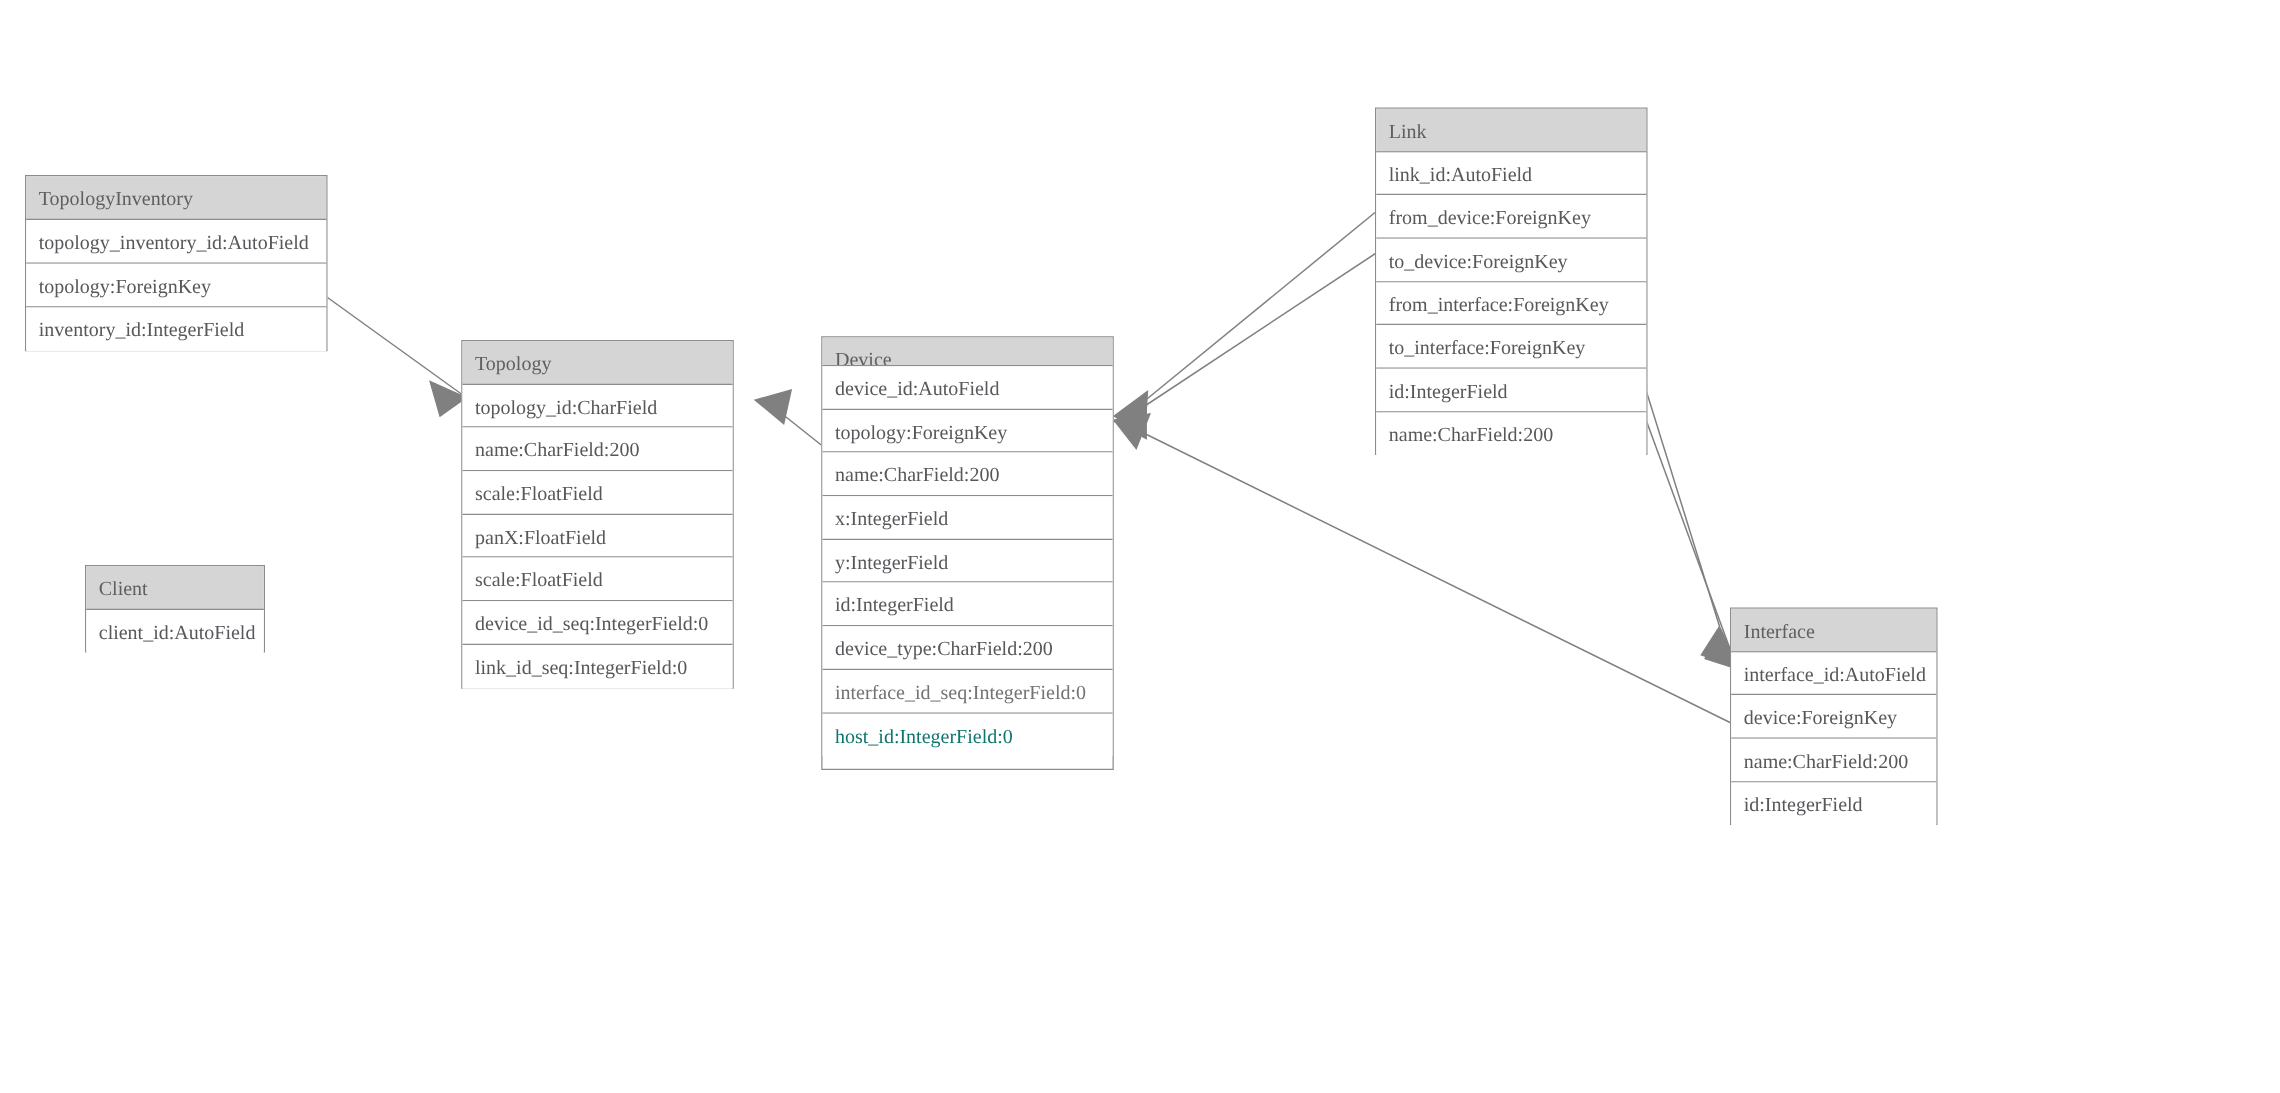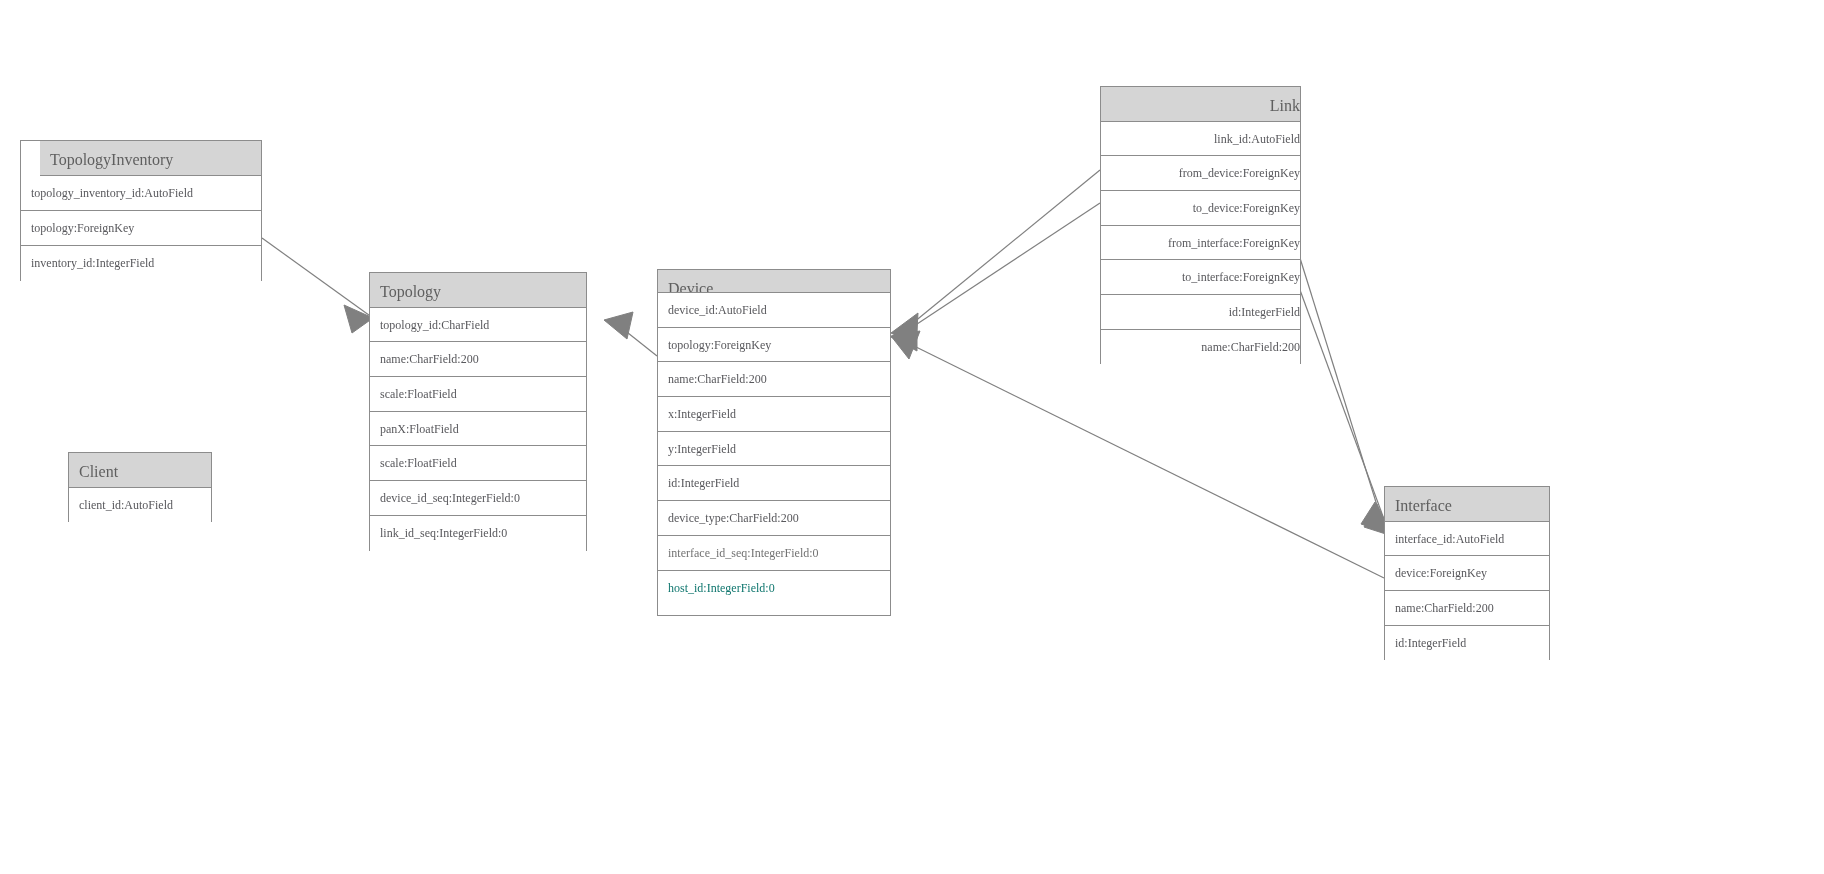--- a/index.html
+++ b/index.html
@@ -39,21 +39,21 @@
     font-size: 16px;
     line-height: 1;
     padding: 11px 0 11px 10px;
     white-space: nowrap;
     overflow: hidden;
   }
   .entity-field {
     box-sizing: border-box;
     border-bottom: 1px solid #8c8c8c;
     color: #58585c;
-    font-size: 12px;
+    font-size: 16px;
     line-height: 1;
     padding: 11px 0 11px 10px;
     white-space: nowrap;
     overflow: hidden;
     background: #ffffff;
   }
   .entity-field:last-child {
     border-bottom: none;
   }
 </style>
@@ -88,21 +88,21 @@
         <path d="M 1390,534 L 1361,524 L 1375,502 Z" fill="#808080" stroke="#808080" stroke-width="1"></path>
       </g>
       <g>
         <path d="M 1300,290 L 1388,530" stroke="#808080" stroke-width="1.2" fill="none"></path>
         <path d="M 1392,536 L 1364,527 L 1377,504 Z" fill="#808080" stroke="#808080" stroke-width="1"></path>
       </g>
     </svg>
 
   <div id="entities-layer">
       <div class="entity" style="left: 20px; top: 140px; width: 242px; height: 141px; border-color: rgb(140, 140, 140);">
-        <div class="entity-header" style="background: rgb(213, 213, 213); border-bottom-color: rgb(140, 140, 140); height: 35px; margin-left: 19px;">TopologyInventory</div>
+        <div class="entity-header" style="background: rgb(213, 213, 213); border-bottom-color: rgb(140, 140, 140); height: 35px;">TopologyInventory</div>
         <div class="entity-field" style="border-bottom-color: rgb(140, 140, 140); color: rgb(88, 88, 92); height: 35px;">topology_inventory_id:AutoField</div>
         <div class="entity-field" style="border-bottom-color: rgb(140, 140, 140); color: rgb(88, 88, 92); height: 35px;">topology:ForeignKey</div>
         <div class="entity-field" style="border-bottom-color: rgb(140, 140, 140); color: rgb(88, 88, 92); height: 35px;">inventory_id:IntegerField</div>
       </div>
       <div class="entity" style="left: 369px; top: 272px; width: 218px; height: 279px; border-color: rgb(140, 140, 140);">
         <div class="entity-header" style="background: rgb(213, 213, 213); border-bottom-color: rgb(140, 140, 140); height: 34.7px;">Topology</div>
         <div class="entity-field" style="border-bottom-color: rgb(140, 140, 140); color: rgb(88, 88, 92); height: 34.7px;">topology_id:CharField</div>
         <div class="entity-field" style="border-bottom-color: rgb(140, 140, 140); color: rgb(88, 88, 92); height: 34.7px;">name:CharField:200</div>
         <div class="entity-field" style="border-bottom-color: rgb(140, 140, 140); color: rgb(88, 88, 92); height: 34.7px;">scale:FloatField</div>
         <div class="entity-field" style="border-bottom-color: rgb(140, 140, 140); color: rgb(88, 88, 92); height: 34.7px;">panX:FloatField</div>
@@ -115,21 +115,21 @@
         <div class="entity-field" style="border-bottom-color: rgb(140, 140, 140); color: rgb(88, 88, 92); height: 34.7px;">device_id:AutoField</div>
         <div class="entity-field" style="border-bottom-color: rgb(140, 140, 140); color: rgb(88, 88, 92); height: 34.7px;">topology:ForeignKey</div>
         <div class="entity-field" style="border-bottom-color: rgb(140, 140, 140); color: rgb(88, 88, 92); height: 34.7px;">name:CharField:200</div>
         <div class="entity-field" style="border-bottom-color: rgb(140, 140, 140); color: rgb(88, 88, 92); height: 34.7px;">x:IntegerField</div>
         <div class="entity-field" style="border-bottom-color: rgb(140, 140, 140); color: rgb(88, 88, 92); height: 34.7px;">y:IntegerField</div>
         <div class="entity-field" style="border-bottom-color: rgb(140, 140, 140); color: rgb(88, 88, 92); height: 34.7px;">id:IntegerField</div>
         <div class="entity-field" style="border-bottom-color: rgb(140, 140, 140); color: rgb(88, 88, 92); height: 34.7px;">device_type:CharField:200</div>
         <div class="entity-field" style="border-bottom-color: rgb(140, 140, 140); color: #737373; height: 34.7px;">interface_id_seq:IntegerField:0</div>
         <div class="entity-field" style="border-bottom-color: rgb(140, 140, 140); color: #0f766e; height: 34.7px;">host_id:IntegerField:0</div>
       </div>
-      <div class="entity" style="left: 1100px; top: 86px; width: 201px; height: 278px; border-color: rgb(140, 140, 140); text-align: right;">
+      <div class="entity" style="left: 1100px; top: 86px; width: 218px; height: 278px; border-color: rgb(140, 140, 140);">
         <div class="entity-header" style="background: rgb(213, 213, 213); border-bottom-color: rgb(140, 140, 140); height: 34.7px;">Link</div>
         <div class="entity-field" style="border-bottom-color: rgb(140, 140, 140); color: rgb(88, 88, 92); height: 34.7px;">link_id:AutoField</div>
         <div class="entity-field" style="border-bottom-color: rgb(140, 140, 140); color: rgb(88, 88, 92); height: 34.7px;">from_device:ForeignKey</div>
         <div class="entity-field" style="border-bottom-color: rgb(140, 140, 140); color: rgb(88, 88, 92); height: 34.7px;">to_device:ForeignKey</div>
         <div class="entity-field" style="border-bottom-color: rgb(140, 140, 140); color: rgb(88, 88, 92); height: 34.7px;">from_interface:ForeignKey</div>
         <div class="entity-field" style="border-bottom-color: rgb(140, 140, 140); color: rgb(88, 88, 92); height: 34.7px;">to_interface:ForeignKey</div>
         <div class="entity-field" style="border-bottom-color: rgb(140, 140, 140); color: rgb(88, 88, 92); height: 34.7px;">id:IntegerField</div>
         <div class="entity-field" style="border-bottom-color: rgb(140, 140, 140); color: rgb(88, 88, 92); height: 34.7px;">name:CharField:200</div>
       </div>
       <div class="entity" style="left: 1384px; top: 486px; width: 166px; height: 174px; border-color: rgb(140, 140, 140);">

